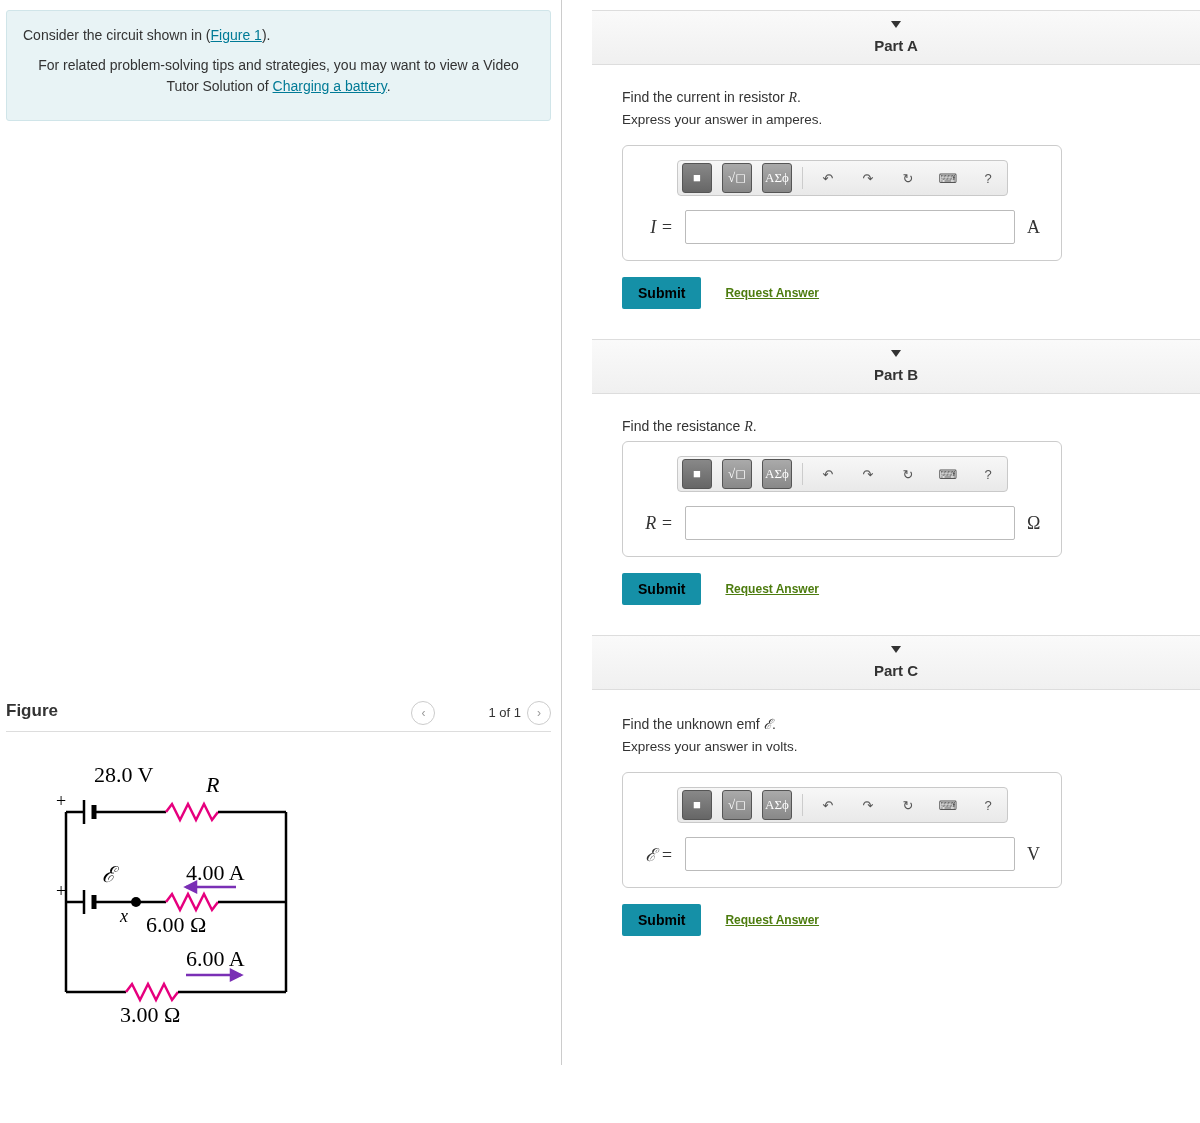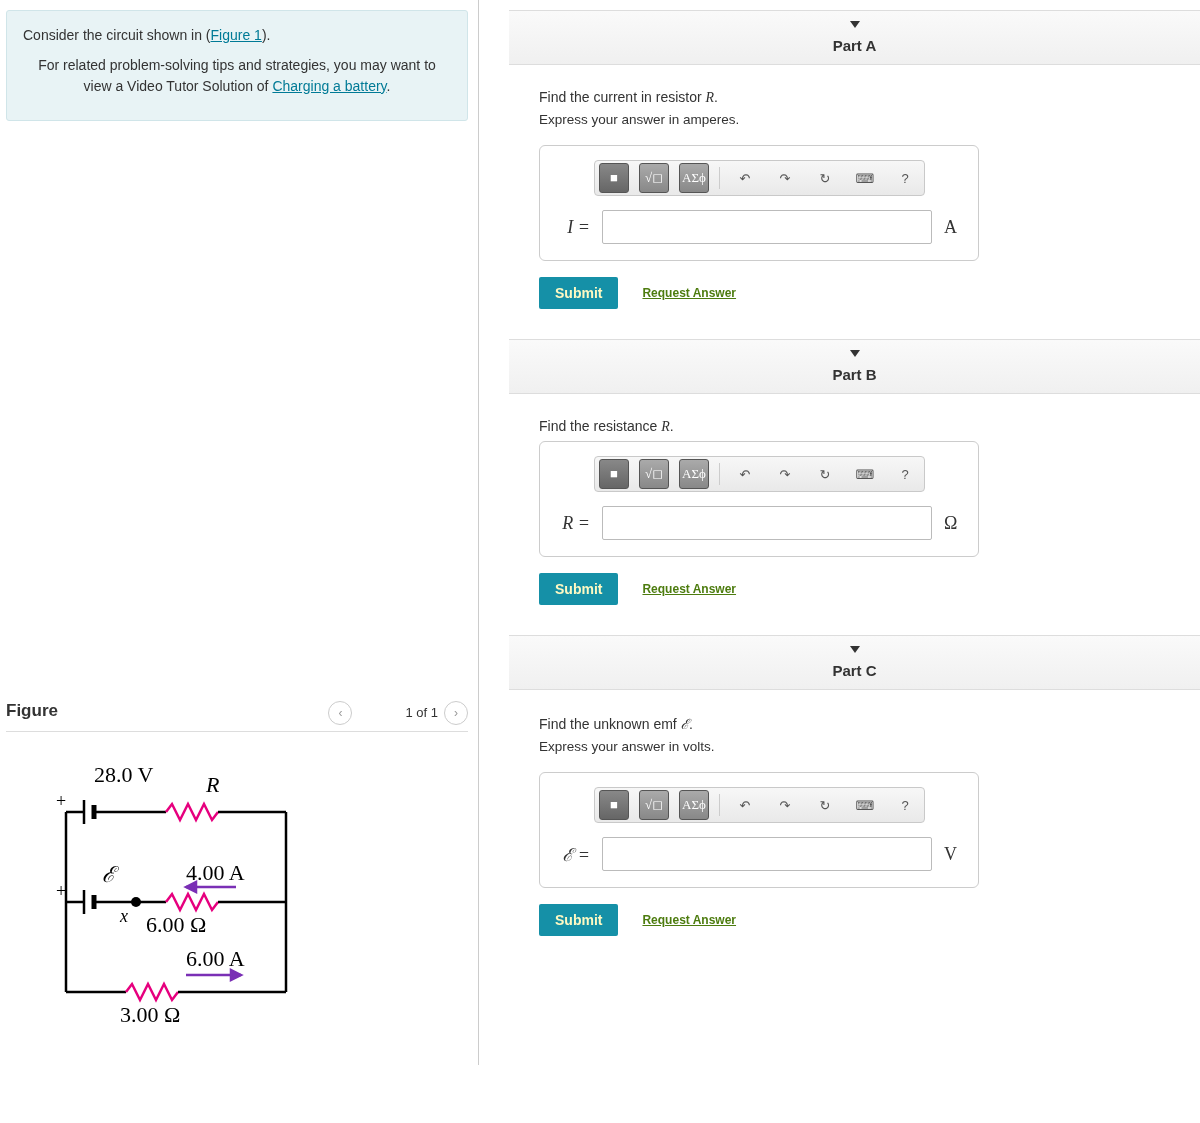--- a/index.html
+++ b/index.html
@@ -5,21 +5,21 @@
     * { box-sizing: border-box; margin: 0; padding: 0; }
     body {
       font-family: Arial, Helvetica, sans-serif;
       font-size: 14px;
       color: #333;
       background: #fff;
       display: flex;
       width: 1200px;
     }
     .left-col {
-      width: 479px;
+      width: 562px;
       padding: 10px 10px 10px 6px;
       border-right: 1px solid #ccc;
     }
     .right-col {
       flex: 1;
       padding: 10px 0 10px 30px;
     }
     .intro-box {
       background: #e8f3f5;
       border: 1px solid #d0e5e9;
@@ -138,21 +138,21 @@
       font-size: 15px;
     }
     .unit-label {
       font-family: 'Times New Roman', serif;
       font-size: 18px;
       min-width: 20px;
     }
     .actions { margin-top: 16px; display: flex; align-items: center; gap: 24px; }
     .submit-btn {
       background: #1590a7;
-      color: #fef9c3;
+      color: #000000;
       border: none;
       border-radius: 2px;
       padding: 8px 16px;
       font-size: 14px;
       font-weight: bold;
       cursor: pointer;
     }
     .request-link {
       color: #4d7c0f;
       text-decoration: underline;

